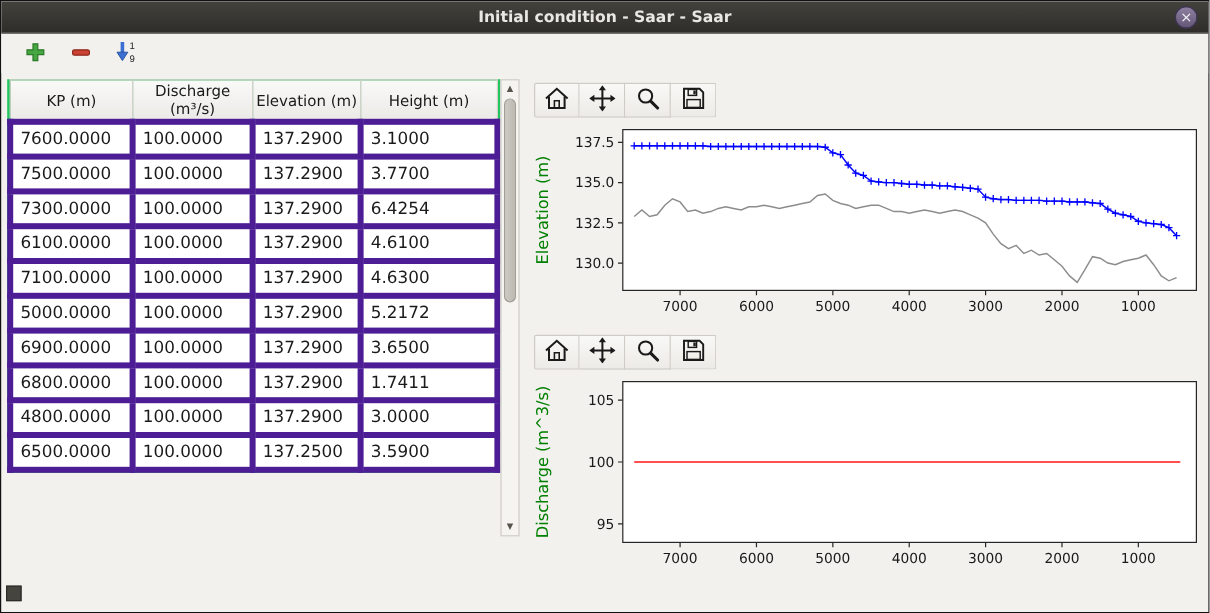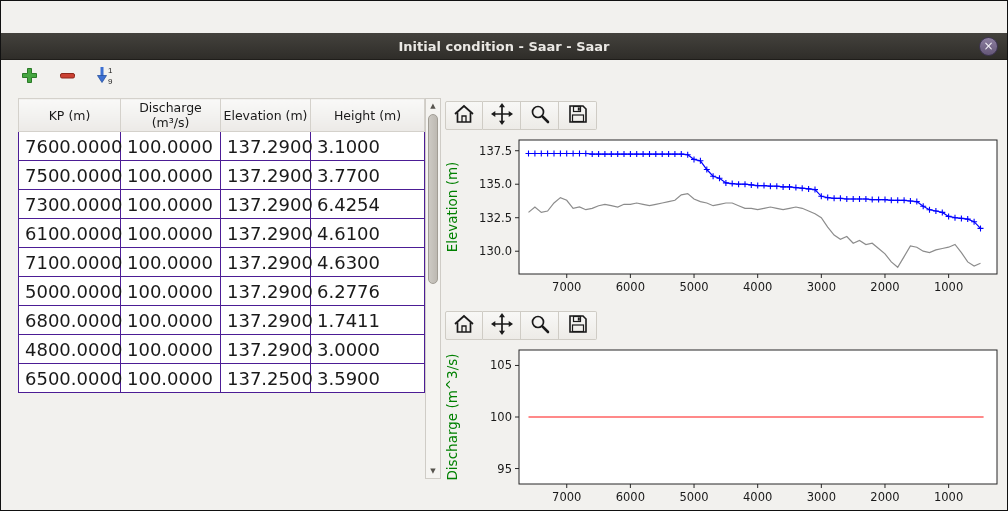--- a/index.html
+++ b/index.html
@@ -3,44 +3,44 @@
 <meta charset="utf-8">
 <style>
   * { box-sizing: border-box; margin: 0; padding: 0; }
   html,body { background:#d8d8d8; }
   body { font-family:"DejaVu Sans","Liberation Sans",sans-serif; font-size:12.5px; color:#1a1a1a; }
 
   .window { position:relative; width:1008px; height:511px; border:1px solid #111; background:#f2f1ee; overflow:hidden; }
 
   
   .titlebar { height:27px; background:linear-gradient(#44423d,#2f2d29); border-bottom:1px solid #1f1d1a;
-              display:flex; align-items:center; justify-content:center; position:relative;margin-top:32px; }
+              display:flex; align-items:center; justify-content:center; position:relative; }
   .titlebar .title { color:#eae8e4; font-size:13px; font-weight:bold; }
   .close-btn { position:absolute; right:9px; top:4px; width:19px; height:19px; border-radius:50%;
                background:linear-gradient(#8d80a0,#645677); border:1px solid #3e3552; color:#f4f2f7;
                font-size:12px; line-height:17px; text-align:center; cursor:default; }
 
   
   .main-toolbar { height:33px; display:flex; align-items:center; gap:14px; padding-left:16px; background:#f2f1ee; }
   .toolbtn { width:24px; height:24px; background:transparent; border:none; display:flex; align-items:center; justify-content:center; }
 
   
   .content { display:flex; height:449px; }
   .left-panel { width:434px; padding:5px 0 0 5px; position:relative; flex:none; }
   .right-panel { flex:1; padding-left:2px; }
 
   .gen-buttons { display:flex; gap:7px; width:422px; margin-bottom:7px; }
   .gen-btn { flex:1; height:23px; font-size:12.5px; color:#2d2d2d; font-family:inherit;
              background:linear-gradient(#fdfdfc,#eae9e6); border:1px solid #b9b5ae; border-radius:3px; }
 
   .table-wrap { display:flex; align-items:flex-start; }
-  table { border-collapse:collapse; width:406px; table-layout:fixed; background:#22c55e;margin-left:12px; }
+  table { border-collapse:collapse; width:406px; table-layout:fixed; background:#22c55e; }
   th { font-weight:normal; font-size:12.5px; height:21px; text-align:center;
        background:linear-gradient(#f9f9f8,#eceae7); border:1px solid #d4d1cb; padding:1px 2px; }
-  td { font-size:18px; height:29px; border:1px solid #4c1d95; padding-left:6px; background:#fff; }
+  td { font-size:14px; height:29px; border:5px solid #4c1d95; padding-left:6px; background:#fff; }
   col.c1 { width:102px; } col.c2 { width:100px; } col.c3 { width:90px; } col.c4 { width:114px; }
 
   .vscrollbar { width:16px; height:381px; background:#f5f4f1; border:1px solid #cfccc6; position:relative; flex:none; }
   .sb-arrow { height:14px; display:flex; align-items:center; justify-content:center; font-size:7px; color:#57544e; }
   .sb-thumb { position:absolute; left:2px; right:2px; top:15px; height:170px; border-radius:6px;
               background:linear-gradient(90deg,#cdcac4,#bdb9b2); border:1px solid #a19d95; }
   .sb-arrow.down { position:absolute; bottom:0; left:0; right:0; }
 
   .corner-square { position:absolute; left:4px; bottom:9px; width:13px; height:13px; background:#46443f; border:1px solid #2e2c29; }
 
@@ -138,21 +138,27 @@
               <tr>
                 <td>7100.0000</td>
                 <td>100.0000</td>
                 <td>137.2900</td>
                 <td>4.6300</td>
               </tr>
               <tr>
                 <td>5000.0000</td>
                 <td>100.0000</td>
                 <td>137.2900</td>
-                <td>6.2776</td>
+                <td>5.2172</td>
+              </tr>
+              <tr>
+                <td>6900.0000</td>
+                <td>100.0000</td>
+                <td>137.2900</td>
+                <td>3.6500</td>
               </tr>
               <tr>
                 <td>6800.0000</td>
                 <td>100.0000</td>
                 <td>137.2900</td>
                 <td>1.7411</td>
               </tr>
               <tr>
                 <td>4800.0000</td>
                 <td>100.0000</td>

